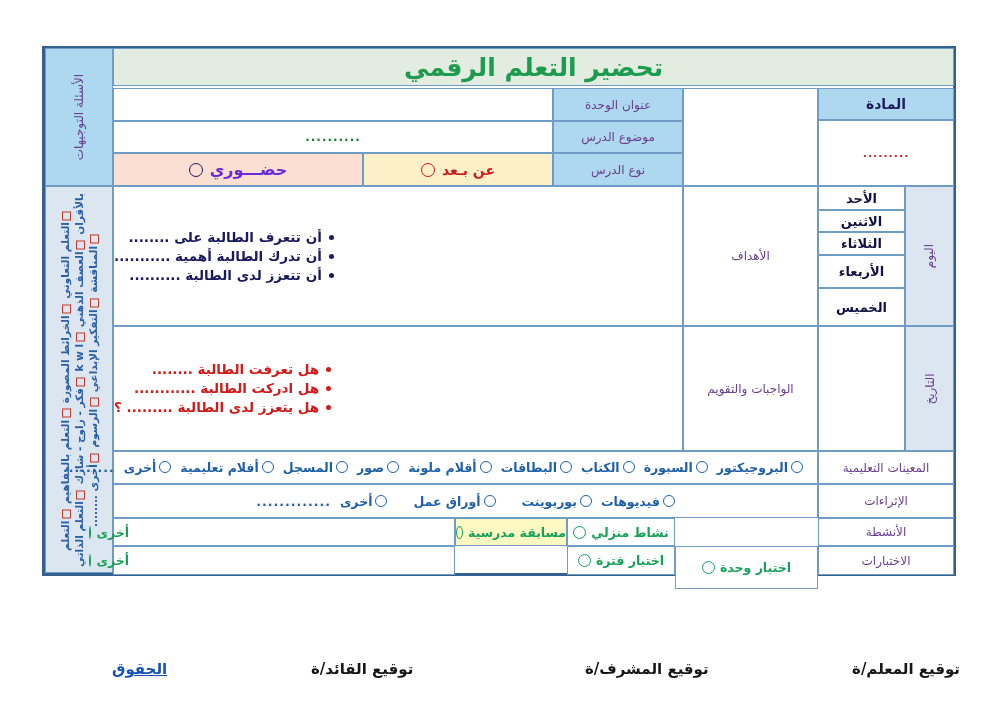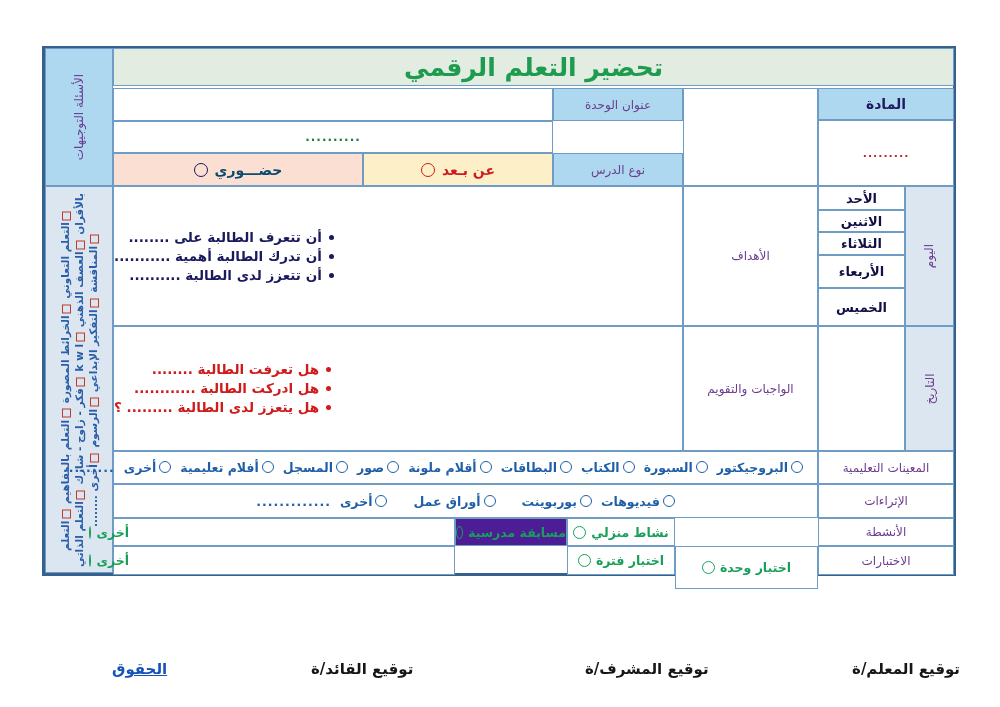--- a/index.html
+++ b/index.html
@@ -46,21 +46,21 @@
     font-size:25px;
     letter-spacing:0px;
   }
 
   
   .lbl-purple{color:#6a3d8f;font-size:12px;}
   .lbl-purple-b{color:#201a5e;font-size:14px;font-weight:bold;}
   .dots-green{color:#1e7a3c;font-size:12px;font-weight:bold;letter-spacing:1px;}
   .dots-red{color:#c0272d;font-size:11px;font-weight:bold;letter-spacing:1px;}
   .red-b{color:#cf1b1b;font-size:14px;font-weight:bold;}
-  .navy-b{color:#0c4a6e;font-size:14px;font-weight:bold;}
+  .navy-b{color:#6d28d9;font-size:16px;font-weight:bold;}
 
   
   .vert{
     position:absolute;
     box-sizing:border-box;
     display:flex;align-items:center;justify-content:center;
   }
   .vert span{
     display:block;
     white-space:nowrap;
@@ -220,20 +220,23 @@
     <span class="lbl-purple-b">المادة</span>
   </div>
   <div class="cell b-all" style="left:818px;top:120px;width:136px;height:66px;background:#fff;">
     <span class="dots-red">.........</span>
   </div>
 
   <div class="cell b-all" style="left:683px;top:88px;width:135px;height:98px;background:#fff;"></div>
 
   <div class="cell bg-blue b-all" style="left:553px;top:88px;width:130px;height:33px;">
     <span class="lbl-purple">عنوان الوحدة</span>
+  </div>
+  <div class="cell bg-blue b-all" style="left:553px;top:121px;width:130px;height:32px;">
+    <span class="lbl-purple">موضوع الدرس</span>
   </div>
   <div class="cell bg-blue b-all" style="left:553px;top:153px;width:130px;height:33px;">
     <span class="lbl-purple">نوع الدرس</span>
   </div>
 
   <div class="cell b-all" style="left:113px;top:88px;width:440px;height:33px;background:#fff;">
     <span class="dots-green"></span>
   </div>
   <div class="cell b-all" style="left:113px;top:121px;width:440px;height:32px;background:#fff;">
     <span class="dots-green">..........</span>
@@ -337,21 +340,21 @@
     <span class="tail">.............</span>
   </div>
 
   <div class="cell b-all" style="left:818px;top:518px;width:136px;height:28px;background:#fff;">
     <span class="lbl-purple">الأنشطة</span>
   </div>
   <div class="cellopt b-all" style="left:567px;top:518px;width:108px;height:28px;background:#fff;">
     <span>نشاط منزلي</span>
       <span class="oc"></span>
   </div>
-  <div class="cellopt b-all" style="left:455px;top:518px;width:112px;height:28px;background:#4c1d95;">
+  <div class="cellopt b-all" style="left:455px;top:518px;width:112px;height:28px;background:#fef9c3;">
     <span>مسابقة مدرسية</span>
       <span class="oc"></span>
   </div>
   <div class="cellopt b-all" style="left:113px;top:518px;width:342px;height:28px;background:#fff;justify-content:flex-start;padding-right:325px;">
     <span>أخرى</span>
       <span class="oc"></span>
   </div>
 
   <div class="cell b-all" style="left:818px;top:546px;width:136px;height:29px;background:#fff;">
     <span class="lbl-purple">الاختبارات</span>

